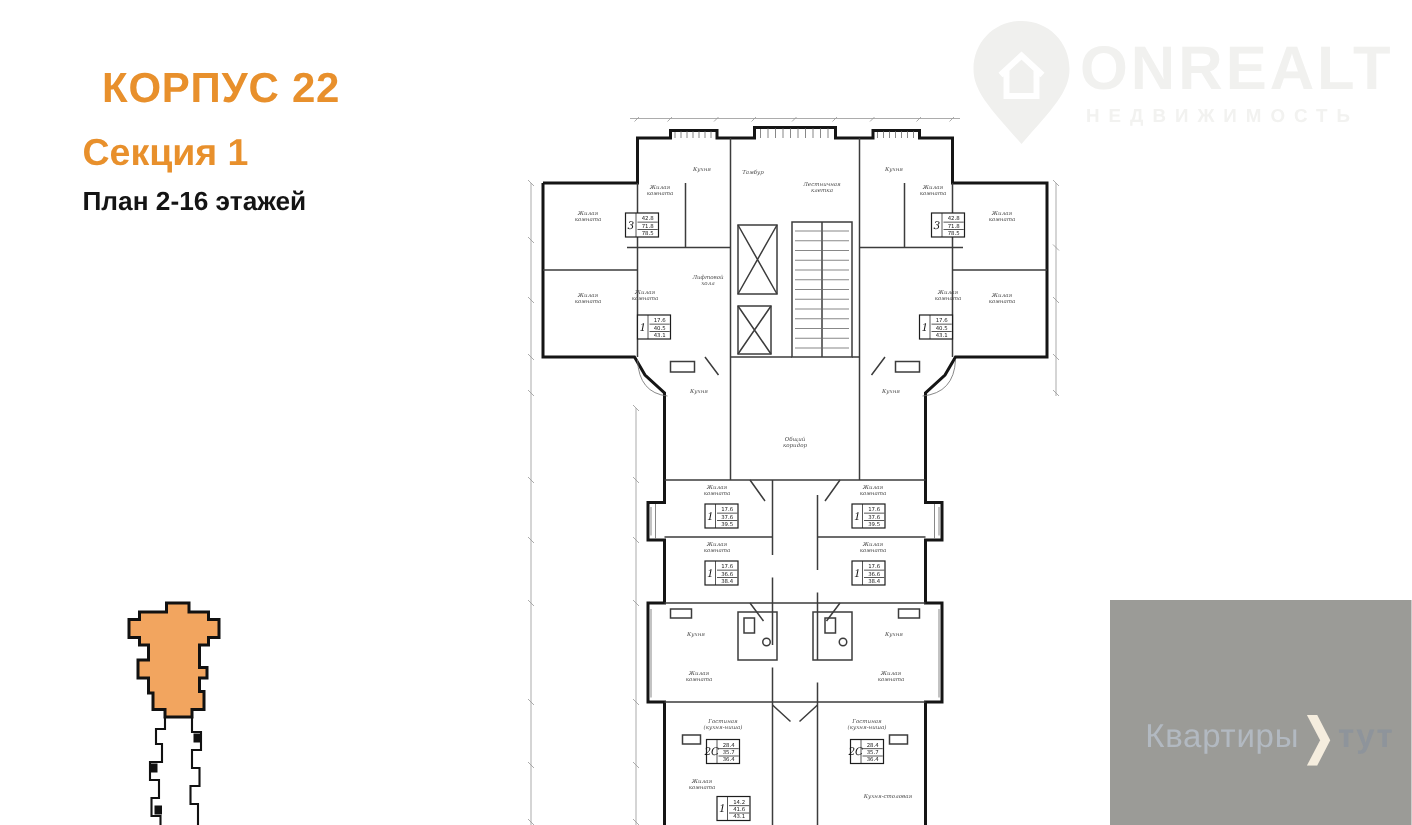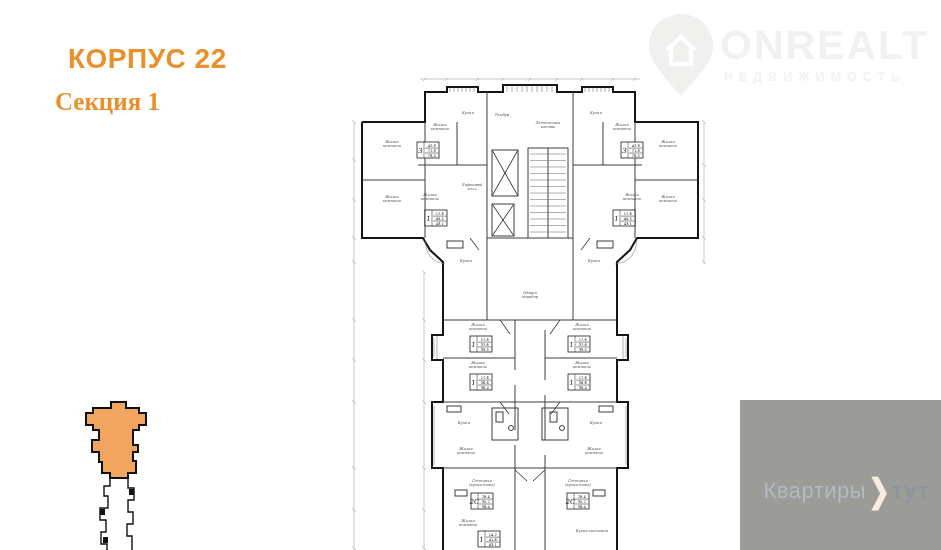--- a/index.html
+++ b/index.html
@@ -2,21 +2,21 @@
 <html><head>
 <meta charset="utf-8">
 <style>
   html,body{margin:0;padding:0;}
   body{width:941px;height:550px;position:relative;background:#ffffff;overflow:hidden;
        font-family:"Liberation Sans", sans-serif;}
 
   
   .titleblock{position:absolute;left:55px;top:30px;}
   .title-korpus{font-size:28px;font-weight:bold;color:#e8902c;letter-spacing:.5px;margin:13px;}
-  .title-sekcia{font-size:25px;font-weight:bold;color:#e8902c;margin:9px 0 0 0;font-family:Liberation Serif, serif;}
+  .title-sekcia{font-size:25px;font-weight:bold;color:#e8902c;margin:9px 0 0 0;}
   .title-plan{font-size:17.5px;font-weight:bold;color:#141414;margin:7px 0 0 0;}
 
   
   .brand{position:absolute;left:640px;top:8px;width:300px;height:95px;}
   .brand-name{position:absolute;left:80px;top:14px;font-size:41px;font-weight:bold;
               color:#f1f1ef;letter-spacing:2px;}
   .brand-sub{position:absolute;left:84px;top:62px;font-size:12.5px;font-weight:bold;
              color:#f2f2f0;letter-spacing:6px;}
 
   
@@ -41,20 +41,21 @@
 
   
   .minimap{position:absolute;left:78px;top:396px;}
 </style>
 </head>
 <body>
 
 <div class="titleblock">
   <div class="title-korpus">КОРПУС 22</div>
   <div class="title-sekcia">Секция 1</div>
+  <div class="title-plan">План 2-16 этажей</div>
 </div>
 
 <div class="brand">
   <svg width="80" height="95" viewBox="0 0 80 95">
     <path d="M41,6 C59,6 73,20 73,38 C73,53 62,64 41,88 C20,64 9,53 9,38 C9,20 23,6 41,6 Z" fill="#f0f0ee"></path>
     <path d="M27,42 L41,29 L55,42 M31,38 L31,56 L51,56 L51,38" stroke="#ffffff" stroke-width="4" fill="none"></path>
   </svg>
   <div class="brand-name">ONREALT</div>
   <div class="brand-sub">НЕДВИЖИМОСТЬ</div>
 </div>

